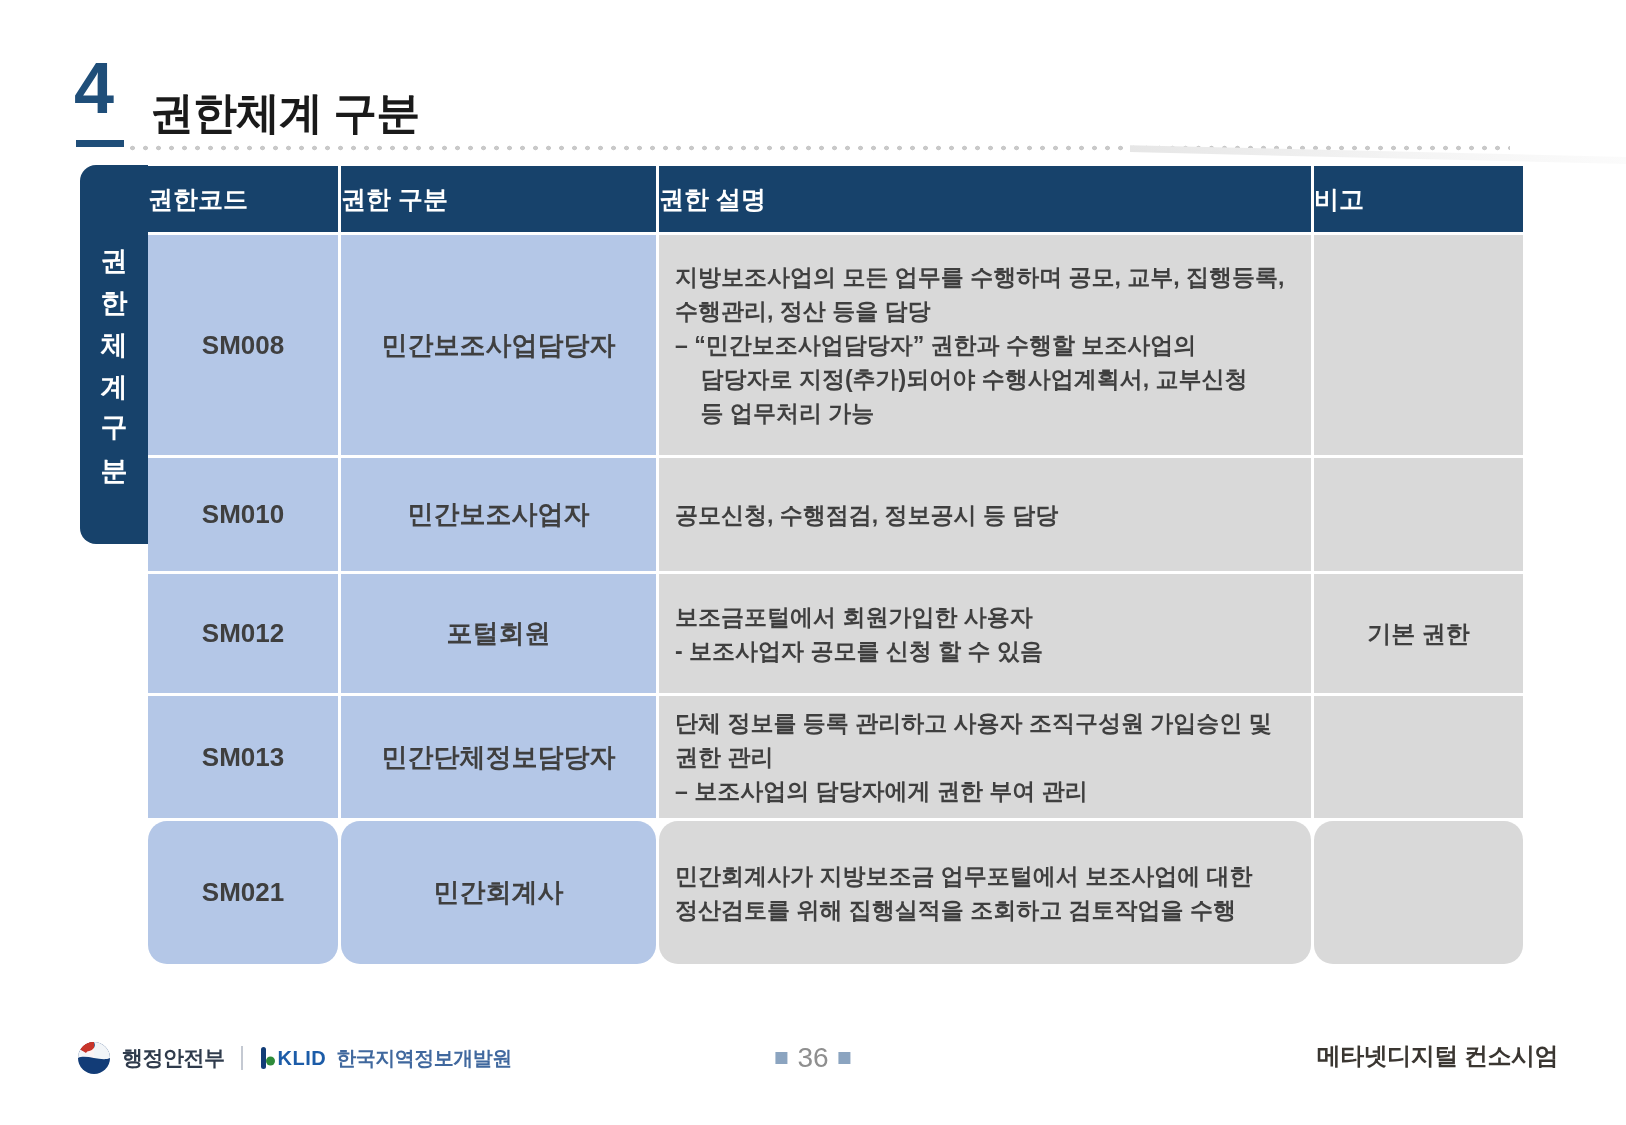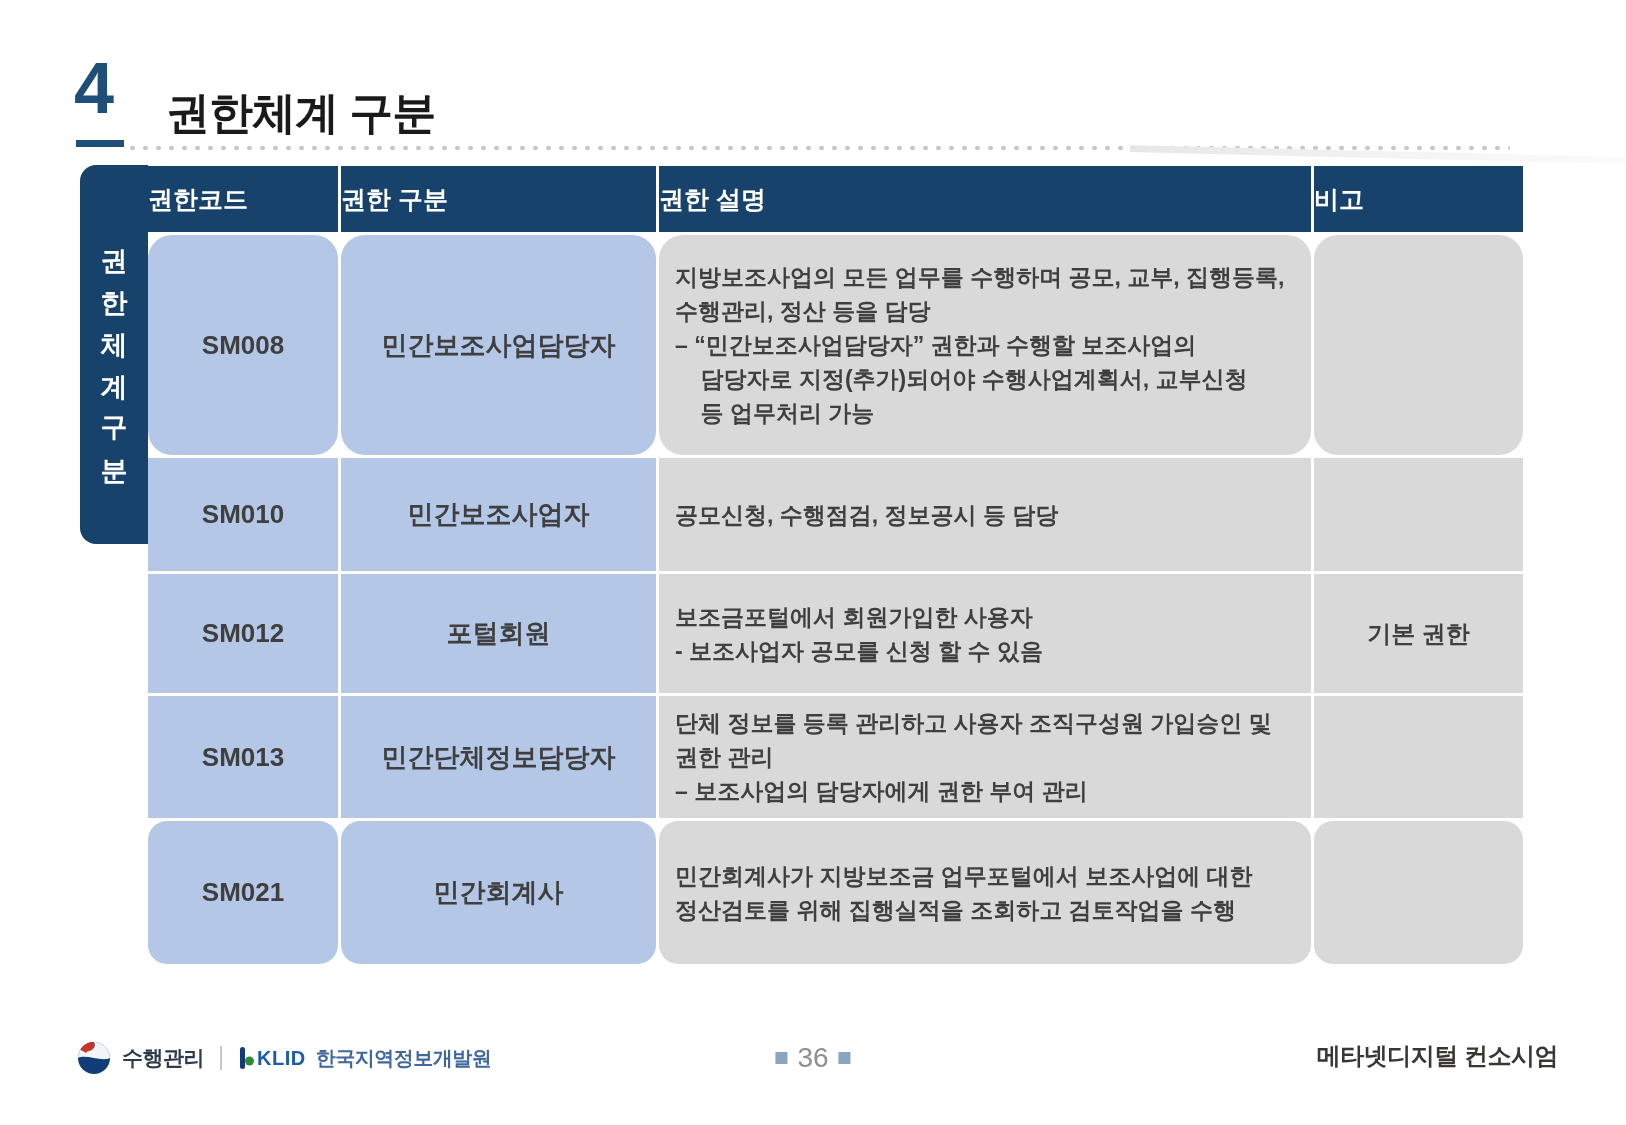--- a/index.html
+++ b/index.html
@@ -26,21 +26,21 @@
   
   .slide-number{
     position:absolute;left:74px;top:52px;font-size:72px;font-weight:700;
     color:var(--accent);line-height:1;
   }
   .number-underline{
     position:absolute;left:76px;top:140px;width:48px;height:7px;background:var(--accent);
   }
   .page-title{
     position:absolute;left:150px;top:84px;font-size:44px;font-weight:800;
-    color:var(--title-text);letter-spacing:-1px;margin-left:16px;
+    color:var(--title-text);letter-spacing:-1px;
   }
   .dotted-divider{
     position:absolute;left:126px;top:144px;width:1384px;height:8px;
     background-image:radial-gradient(circle,var(--dot-gray) 0 2.2px,transparent 2.6px);
     background-size:13px 8px;background-repeat:repeat-x;background-position:0 center;
   }
   .corner-swoosh{
     position:absolute;left:1130px;top:141px;width:500px;height:23px;
     background:linear-gradient(100deg,#e6e6e6 0%,#f4f4f4 55%,#fbfbfb 100%);
     clip-path:polygon(0 18%,100% 70%,100% 100%,0 48%);
@@ -71,21 +71,21 @@
   .perm-table td.code,.perm-table td.category{
     background:var(--cell-blue);text-align:center;font-size:26px;
   }
   .perm-table td.desc{
     background:var(--cell-gray);text-align:left;padding:10px 16px;
     font-size:23px;line-height:34px;white-space:pre-wrap;
   }
   .perm-table td.remark{
     background:var(--cell-gray);text-align:center;font-size:24px;
   }
-  tbody tr:nth-child(1) td{height:200px;border-radius:24px;}
+  tbody tr:nth-child(1) td{height:200px;}
   tbody tr:nth-child(2) td{height:93px;}
   tbody tr:nth-child(3) td{height:99px;}
   tbody tr:nth-child(4) td{height:93px;}
   tbody tr:nth-child(5) td{height:123px;border-radius:19px;}
   tbody tr:nth-child(6) td{height:87px;}
 
   
   .footer-left{
     position:absolute;left:76px;top:1038px;height:40px;
     display:flex;align-items:center;gap:10px;
@@ -181,21 +181,21 @@
 
   <div class="footer-left">
     <span style="display:inline-flex;">
       <svg width="36" height="36" viewBox="0 0 36 36">
         <circle cx="18" cy="18" r="16" fill="#123c77"></circle>
         <path d="M18 2 A16 16 0 0 0 4.4 9.5 L18 18 Z" fill="#c8352b"></path>
         <path d="M4.4 9.5 A16 16 0 0 0 2 18 C10 14 26 22 34 18 A16 16 0 0 0 18 2 C22 10 10 14 4.4 9.5 Z" fill="#ffffff" opacity="0.95"></path>
         <path d="M18 2 A16 16 0 0 0 4.4 9.5 L10 13 C13 9 15.5 6 18 2 Z" fill="#c8352b"></path>
       </svg>
     </span>
-    <span class="ministry-name">수행관리</span>
+    <span class="ministry-name">행정안전부</span>
     <span class="footer-divider"></span>
     <span class="klid-wordmark">
       <span style="display:inline-flex;">
         <svg width="16" height="26" viewBox="0 0 16 26">
           <rect x="2" y="2" width="5" height="22" rx="2.5" fill="#123c77"></rect>
           <circle cx="11.5" cy="16" r="4.5" fill="#2e8b3a"></circle>
         </svg>
       </span>
       <span>KLID</span>
     </span>

